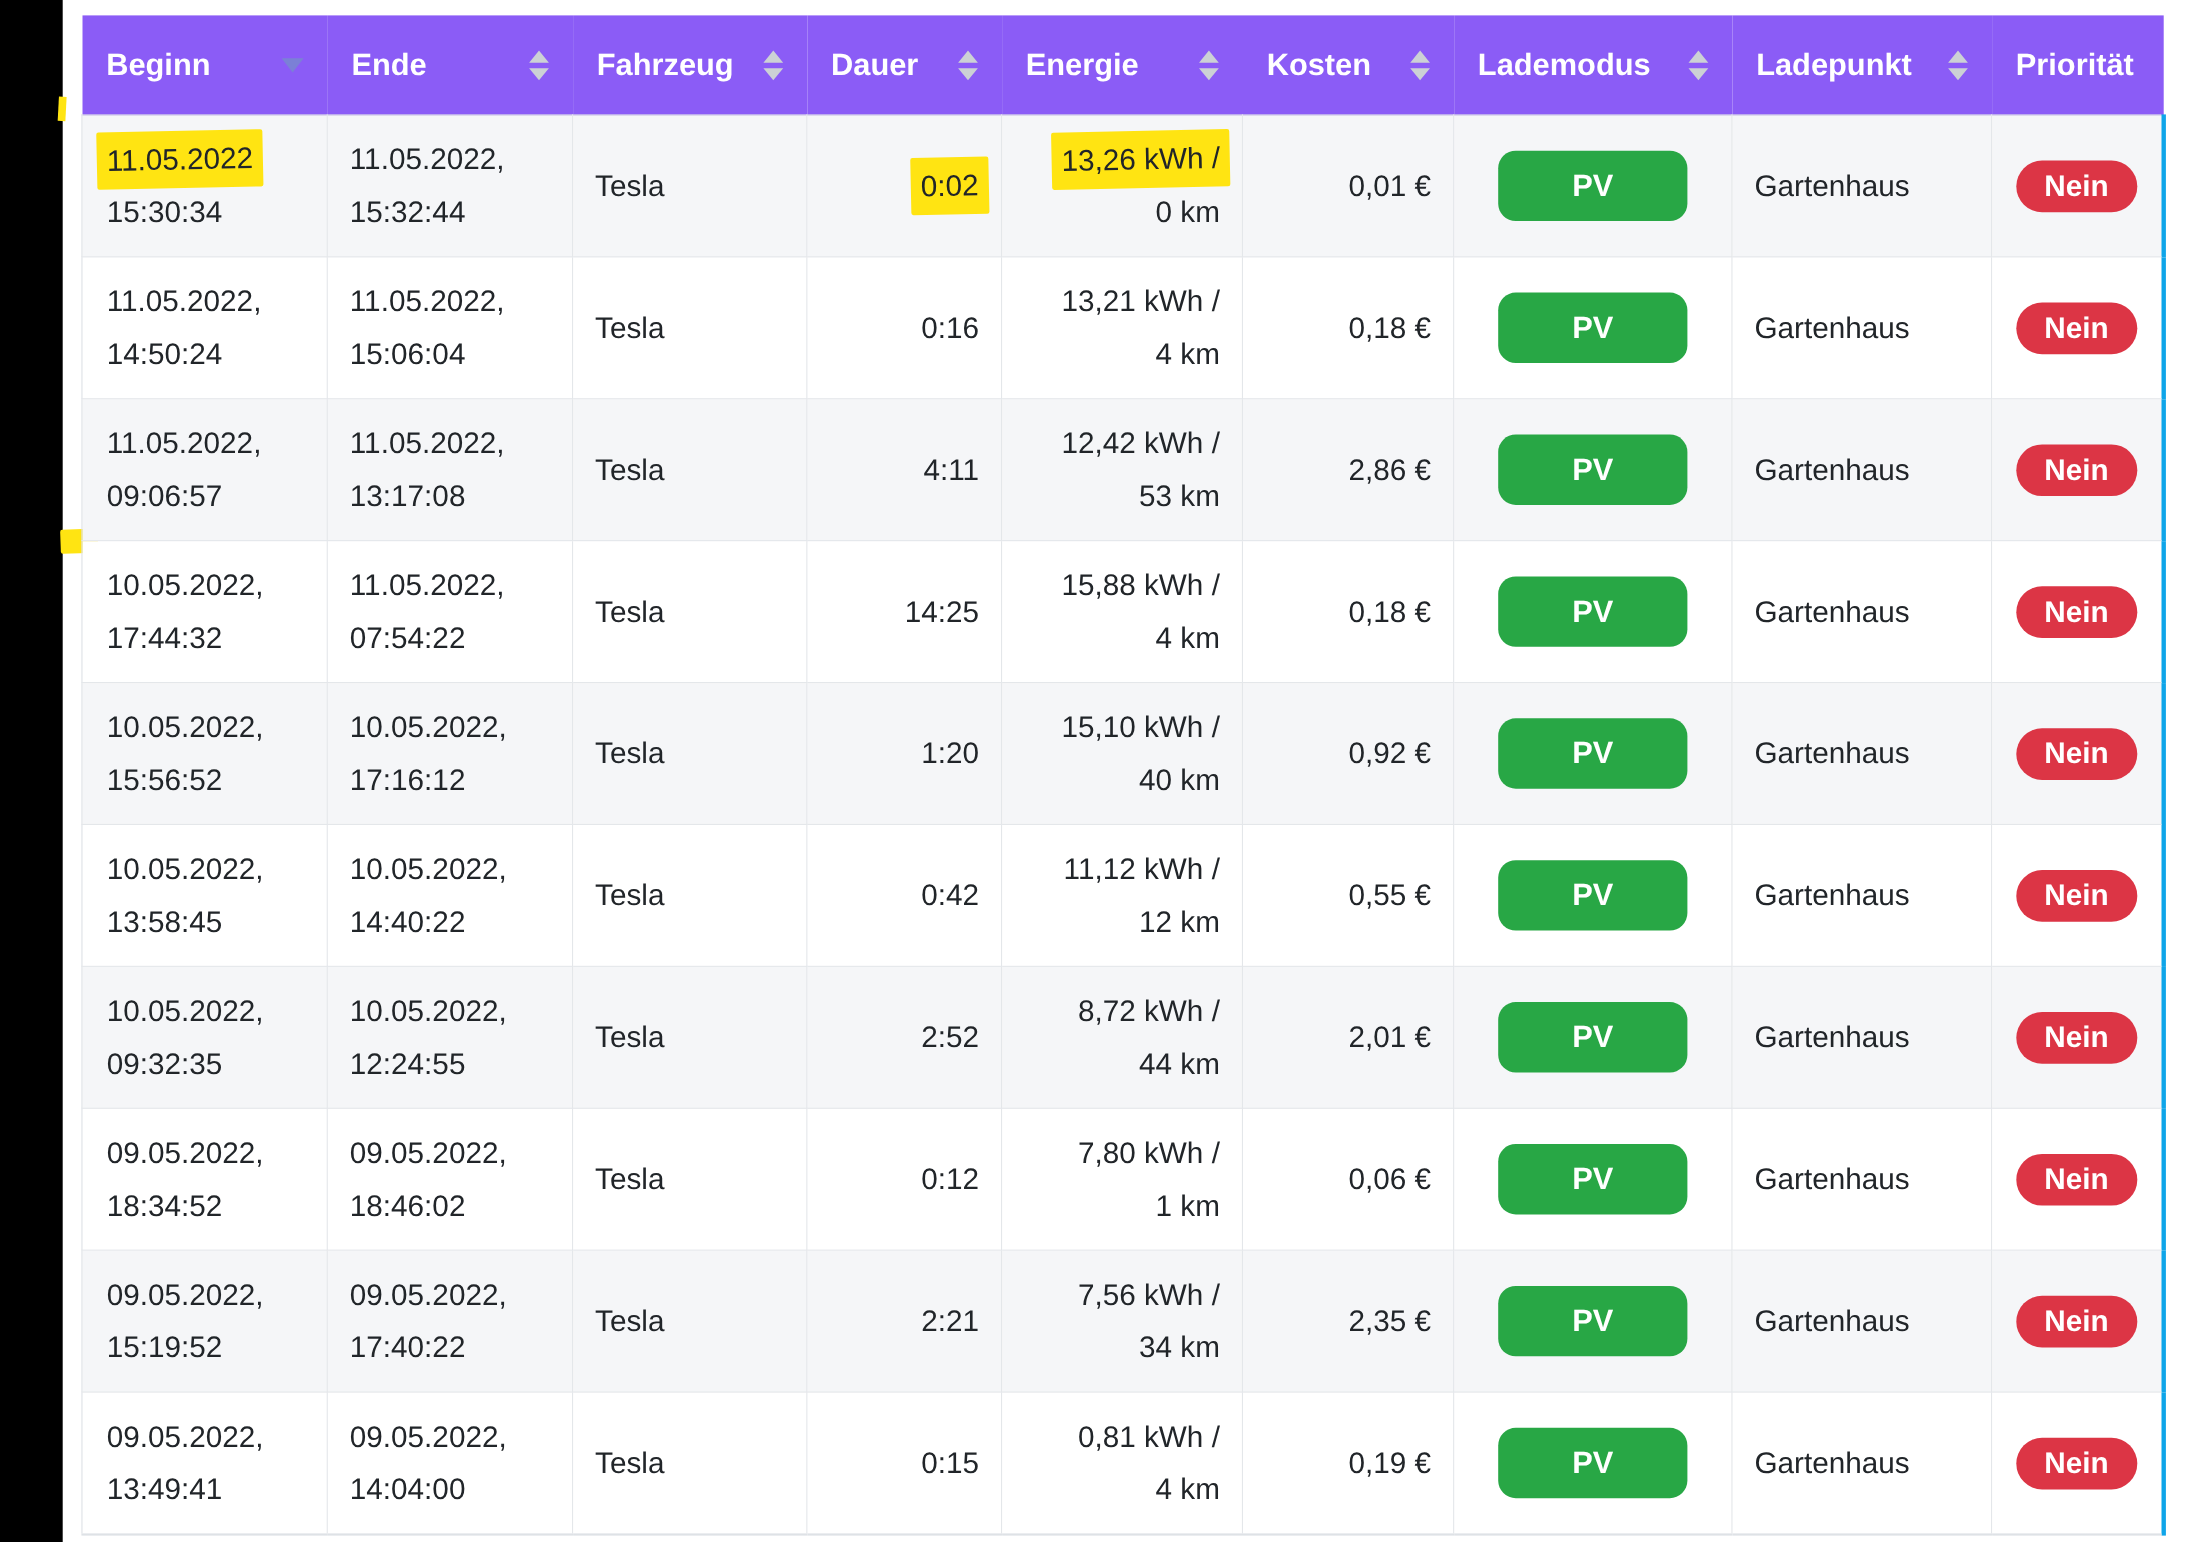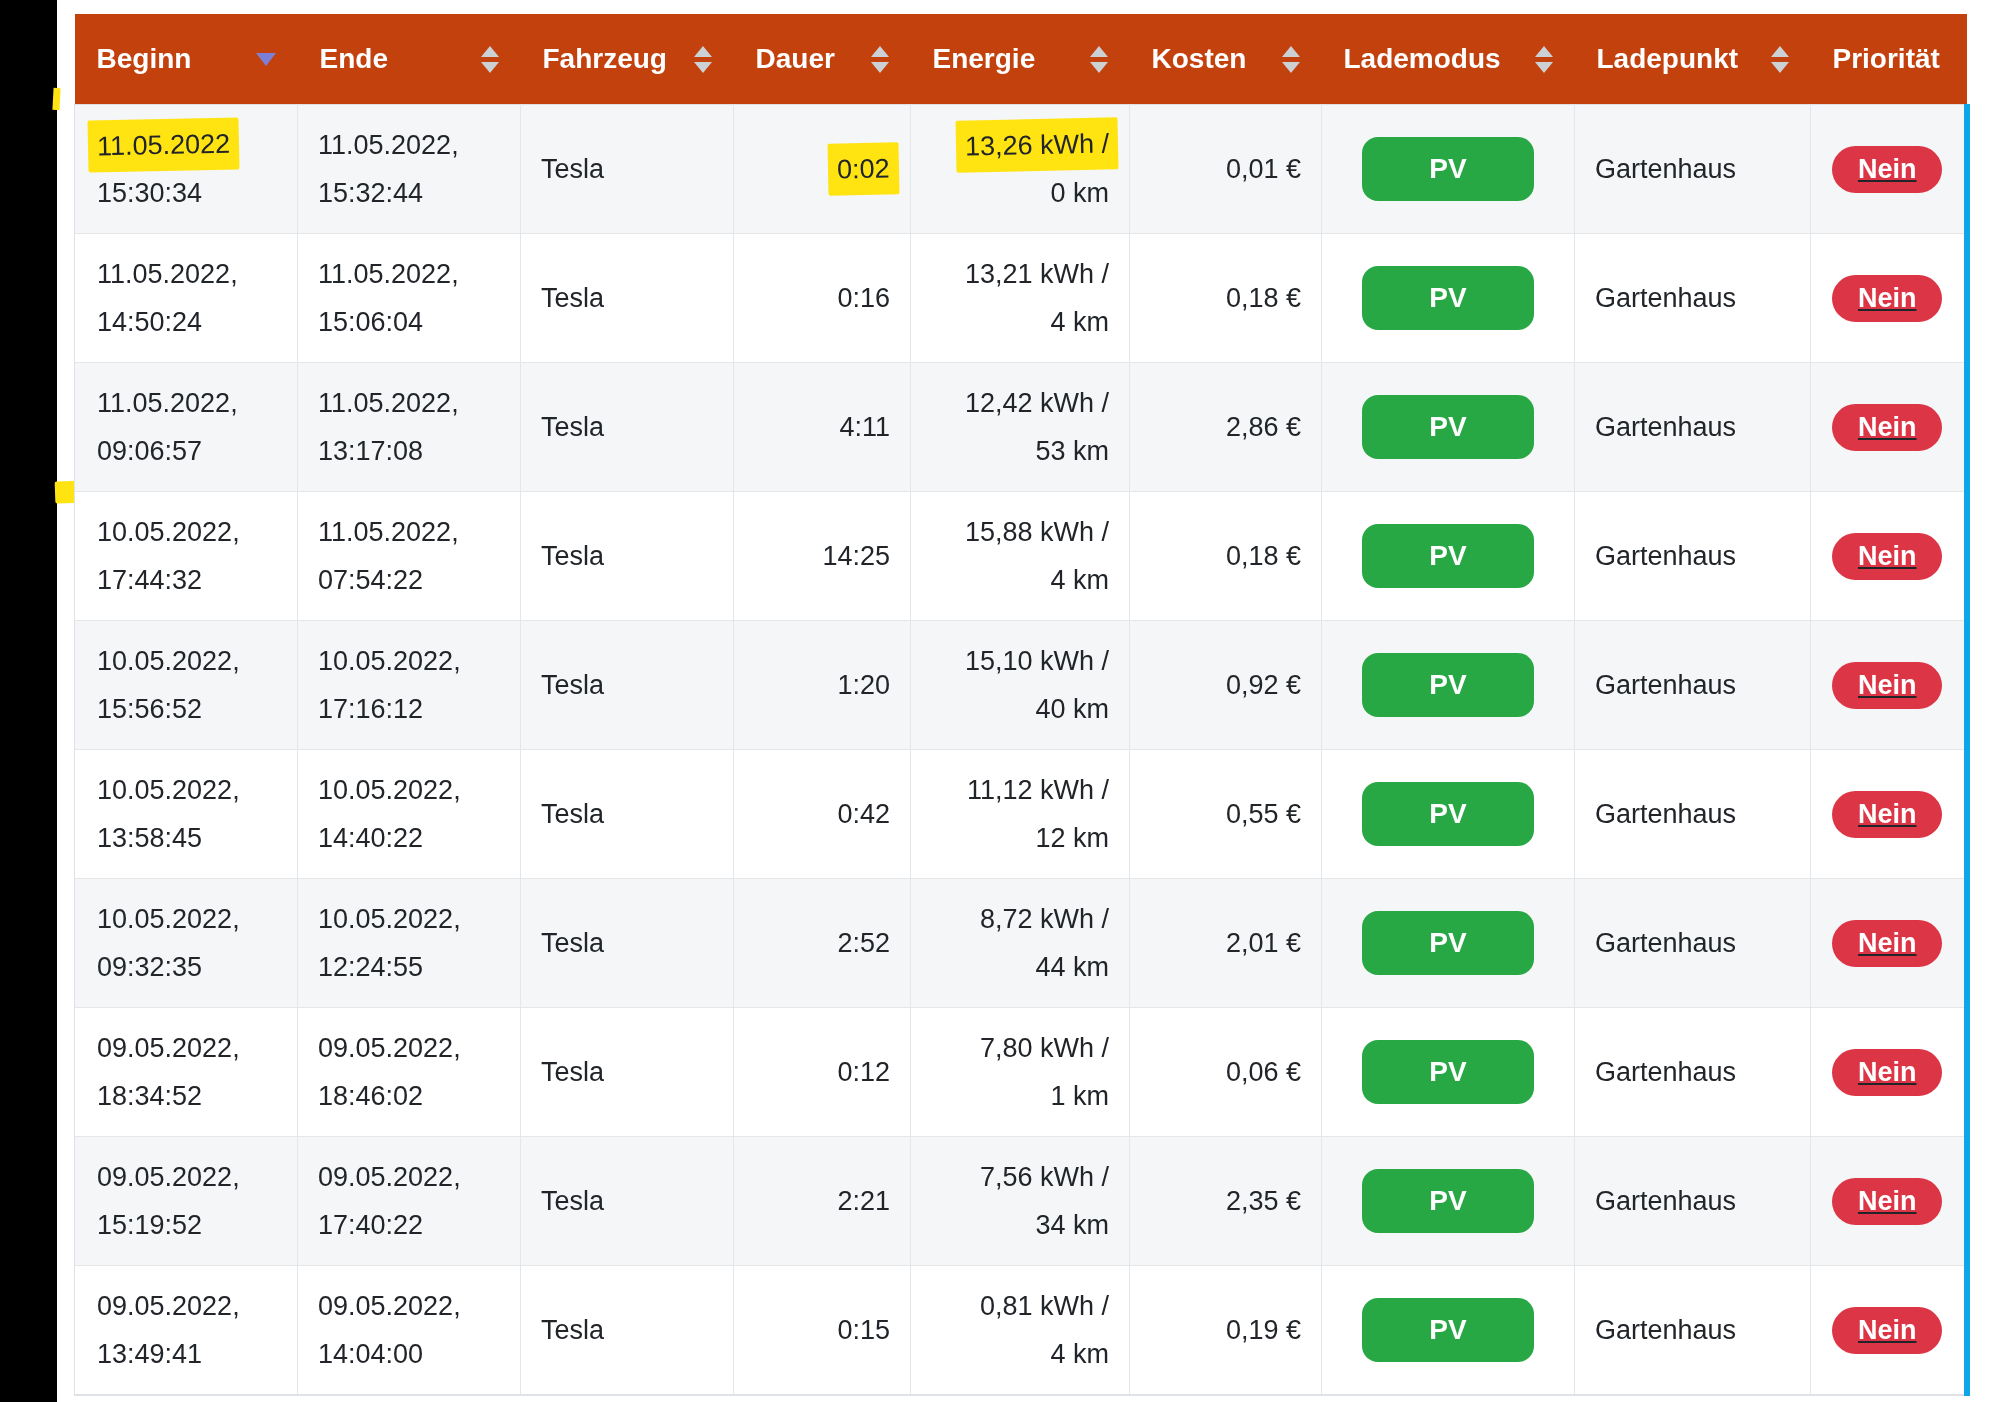--- a/index.html
+++ b/index.html
@@ -24,21 +24,21 @@
   .table-wrap{
     position:absolute;left:74px;top:14px;width:1892px;
   }
   table{
     border-collapse:collapse;
     table-layout:fixed;
     width:1892px;
     font-size:27px;
   }
   thead th{
-    background:#c2410c;
+    background:#8b5cf6;
     color:#ffffff;
     height:90px;
     font-weight:bold;
     font-size:28px;
     text-align:left;
     padding:0 22px;
     vertical-align:middle;
     cursor:pointer;
   }
   .th-inner{display:flex;align-items:center;justify-content:space-between;}
@@ -54,21 +54,21 @@
   tbody td{
     height:128px;
     padding:0 20px;
     border:1px solid #e4e7ea;
     border-top:1px solid #dee2e6;
     vertical-align:middle;
     background:#ffffff;
   }
   tbody tr:nth-child(odd) td{background:#f5f6f8;}
   tbody tr td:first-child{border-left:1px solid #dee2e6;padding-left:22px;}
-  tbody tr td:last-child{border-right:6px solid #0ea5e9;text-decoration:underline;}
+  tbody tr td:last-child{border-right:4px solid #0ea5e9;}
   tbody tr:last-child td{border-bottom:2px solid #dee2e6;}
   .line{line-height:48px;white-space:nowrap;}
   .al-left{text-align:left;}
   .al-right{text-align:right;}
   .al-center{text-align:center;}
   
   .hl{
     background:#ffe412;
     display:inline-block;
     padding:2px 9px;

